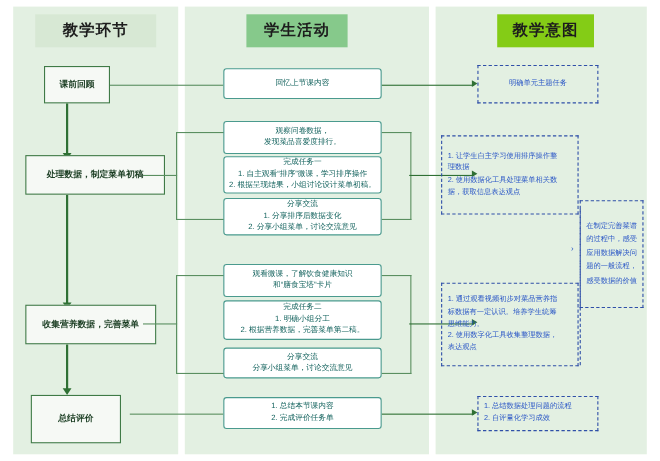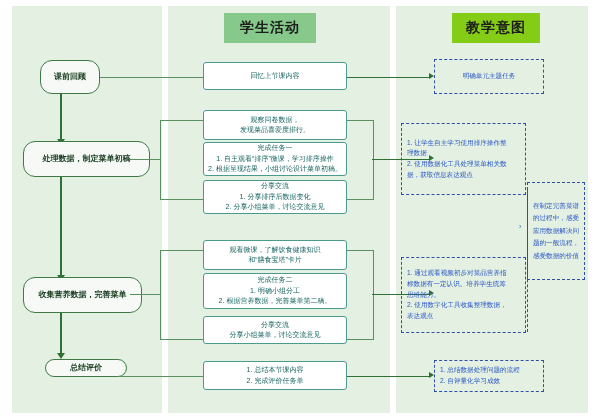--- a/index.html
+++ b/index.html
@@ -25,21 +25,21 @@
   }
   .col-head.h1{left:32px;width:110px;background:#d7e8d4;}
   .col-head.h2{left:224px;width:92px;background:#86c98b;}
   .col-head.h3{left:452px;width:88px;background:#84cc16;}
 
   
   .stage-box{
     position:absolute;
     background:#f6f9f5;
     border:1.2px solid #3f7a46;
-    border-radius:12px;
+    border-radius:0;
     display:flex;align-items:center;justify-content:center;
     text-align:center;
     font-size:8px;font-weight:bold;color:#1a3d22;
     padding:2px 3px;box-sizing:border-box;line-height:1.35;
   }
 
   
   .act-box{
     position:absolute;
     background:#ffffff;
@@ -98,36 +98,37 @@
 </style>
 </head>
 <body>
 
 <div id="stage">
 
   <div class="band b1"></div>
   <div class="band b2"></div>
   <div class="band b3"></div>
 
+  <div class="col-head h1">教学环节</div>
   <div class="col-head h2">学生活动</div>
   <div class="col-head h3">教学意图</div>
 
   <div class="flow-v" style="left:59.8px;top:93px;height:48px;"></div>
   <div class="arrow-down" style="left:57px;top:139px;"></div>
 
   <div class="flow-v" style="left:59.8px;top:177px;height:100px;"></div>
   <div class="arrow-down" style="left:57px;top:275px;"></div>
 
   <div class="flow-v" style="left:59.8px;top:313px;height:42px;"></div>
   <div class="arrow-down" style="left:57px;top:353px;"></div>
 
   <div class="stage-box" style="left:40px;top:60px;width:60px;height:34px;">课前回顾</div>
   <div class="stage-box" style="left:23px;top:141px;width:127px;height:36px;">处理数据，制定菜单初稿</div>
   <div class="stage-box" style="left:23px;top:277px;width:119px;height:36px;">收集营养数据，完善菜单</div>
-  <div class="stage-box" style="left:45px;top:359px;width:82px;height:18px;">总结评价</div>
+  <div class="stage-box" style="left:28px;top:359px;width:82px;height:44px;">总结评价</div>
 
   <div class="ln-h" style="left:100px;top:76.5px;width:103px;"></div>
   <div class="ln-dark" style="left:347px;top:76.5px;width:84px;"></div>
   <div class="arrow-right" style="left:429px;top:73px;"></div>
 
   <div class="brace" style="left:160px;top:120px;width:43px;height:78px;"></div>
   <div class="ln-h" style="left:130px;top:158.5px;width:31px;"></div>
 
   <div class="brace-r" style="left:347px;top:120px;width:26px;height:78px;"></div>
   <div class="ln-dark" style="left:372px;top:158.5px;width:59px;"></div>

